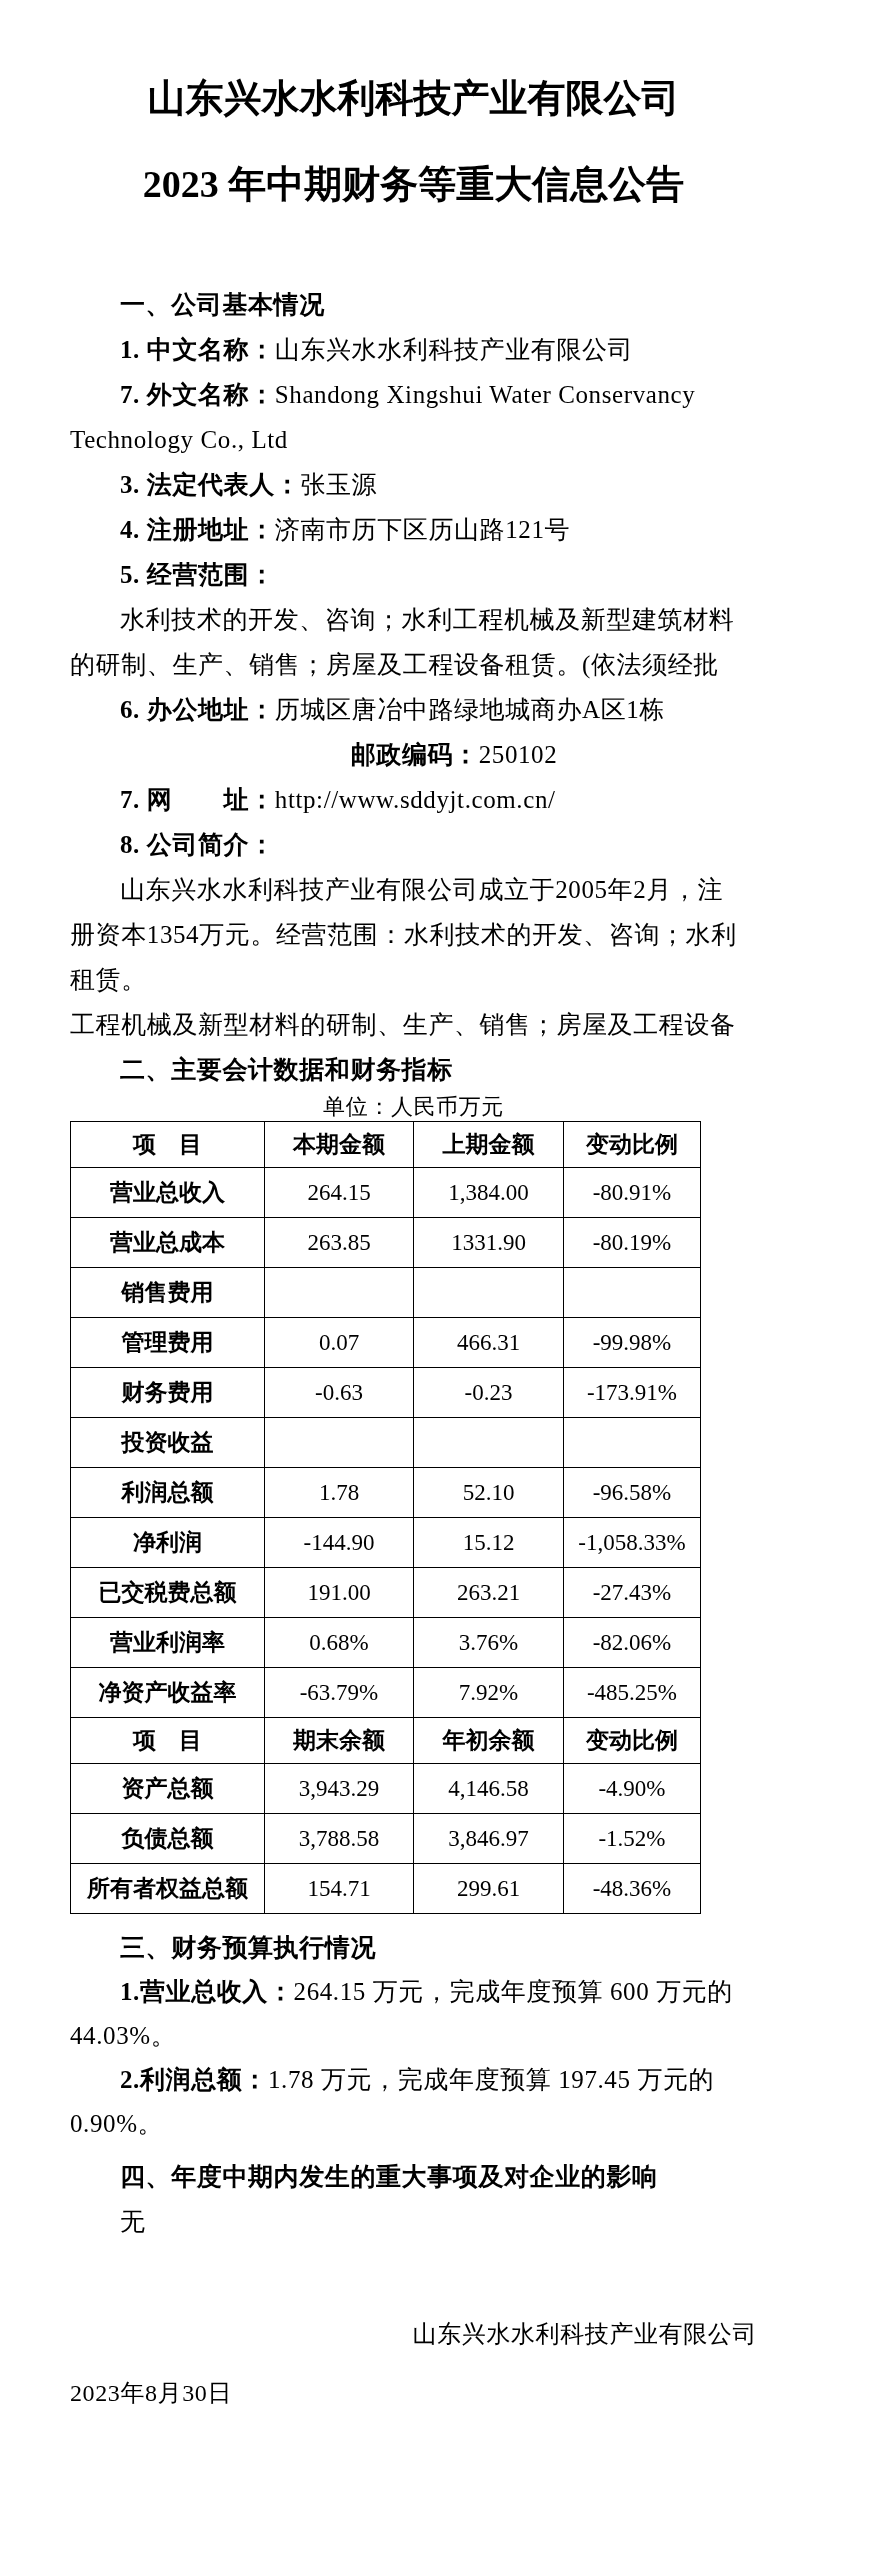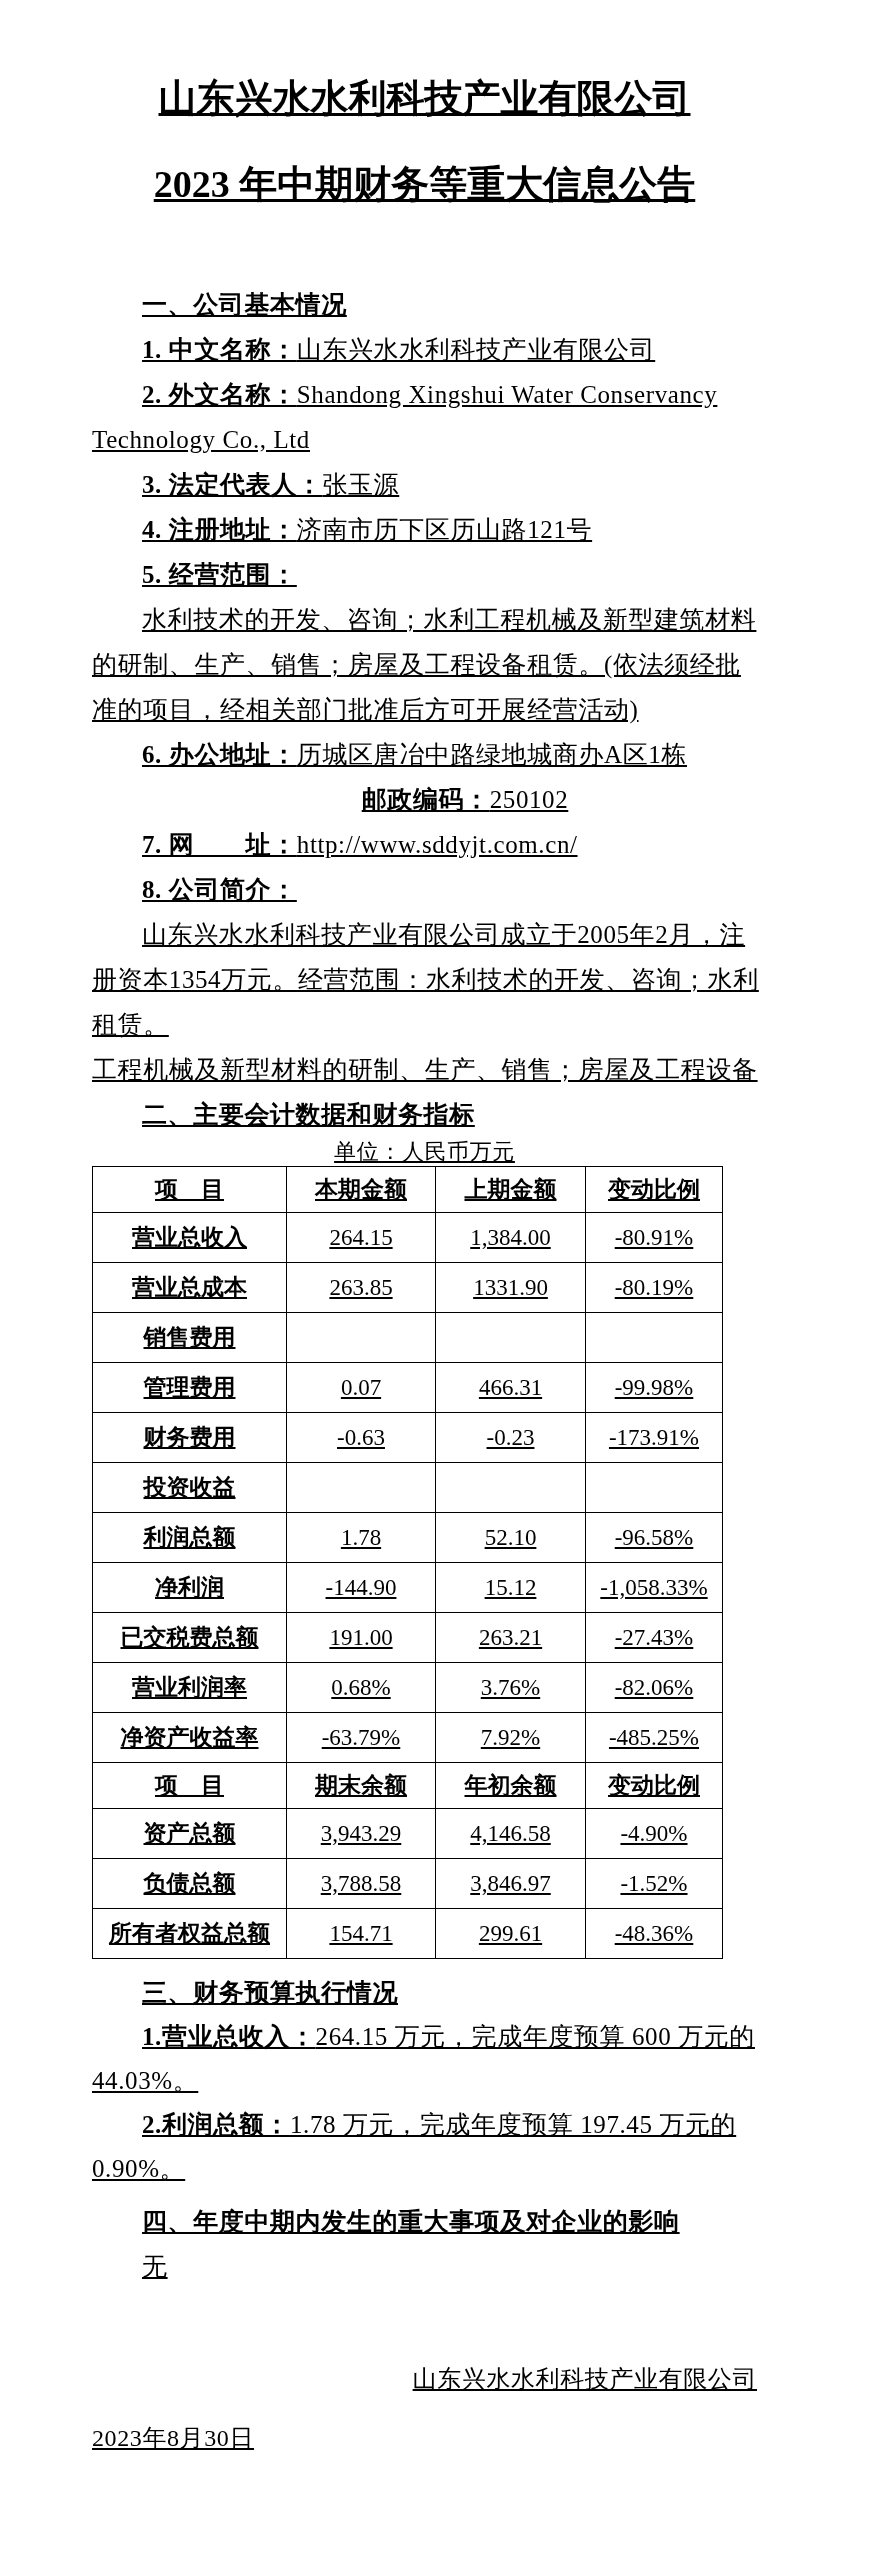--- a/index.html
+++ b/index.html
@@ -1,27 +1,26 @@
 <!DOCTYPE html>
 <html style="font-size:8.9px"><head>
 <meta charset="utf-8">
 <style>
   html,body{margin:0;padding:0;background:#ffffff;}
   .doc{
     position:relative;
     width:878px;
     height:2576px;
     box-sizing:border-box;
-    padding:77px 121px 0 92px;
+    padding:77px 121px 0 70px;
     background:#ffffff;
     color:#000000;
     font-family:"Liberation Serif","DejaVu Serif",serif;
     font-size:25px;
     overflow:hidden;
-    text-decoration:underline;
   }
   .title{
     text-align:center;
     font-weight:bold;
     font-size:38px;
     line-height:42px;
     white-space:nowrap;
   }
   #title1{margin-bottom:44px;}
   #title2{margin-bottom:77px;}
@@ -83,31 +82,30 @@
 
 <div class="doc">
 
   <div class="title" id="title1">山东兴水水利科技产业有限公司</div>
   <div class="title" id="title2">2023 年中期财务等重大信息公告</div>
 
   <div class="line ind heading">一、公司基本情况</div>
 
   <div class="line ind"><span class="lbl">1. 中文名称：</span><span>山东兴水水利科技产业有限公司</span></div>
 
-  <div class="line ind"><span class="lbl">2. 外文名称：</span><span>Shandong Xingshui Water Conservancy</span></div>
+  <div class="line ind"><span class="lbl">7. 外文名称：</span><span>Shandong Xingshui Water Conservancy</span></div>
   <div class="line">Technology Co., Ltd</div>
 
   <div class="line ind"><span class="lbl">3. 法定代表人：</span><span>张玉源</span></div>
 
   <div class="line ind"><span class="lbl">4. 注册地址：</span><span>济南市历下区历山路121号</span></div>
 
   <div class="line ind"><span class="lbl">5. 经营范围：</span></div>
   <div class="line ind">水利技术的开发、咨询；水利工程机械及新型建筑材料</div>
   <div class="line">的研制、生产、销售；房屋及工程设备租赁。(依法须经批</div>
-  <div class="line">准的项目，经相关部门批准后方可开展经营活动)</div>
 
   <div class="line ind"><span class="lbl">6. 办公地址：</span><span>历城区唐冶中路绿地城商办A区1栋</span></div>
 
   <div class="line ind3"><span class="lbl">邮政编码：</span><span>250102</span></div>
 
   <div class="line ind"><span class="lbl">7. 网　　址：</span><span>http://www.sddyjt.com.cn/</span></div>
 
   <div class="line ind"><span class="lbl">8. 公司简介：</span></div>
   <div class="line ind">山东兴水水利科技产业有限公司成立于2005年2月，注</div>
   <div class="line">册资本1354万元。经营范围：水利技术的开发、咨询；水利</div>

